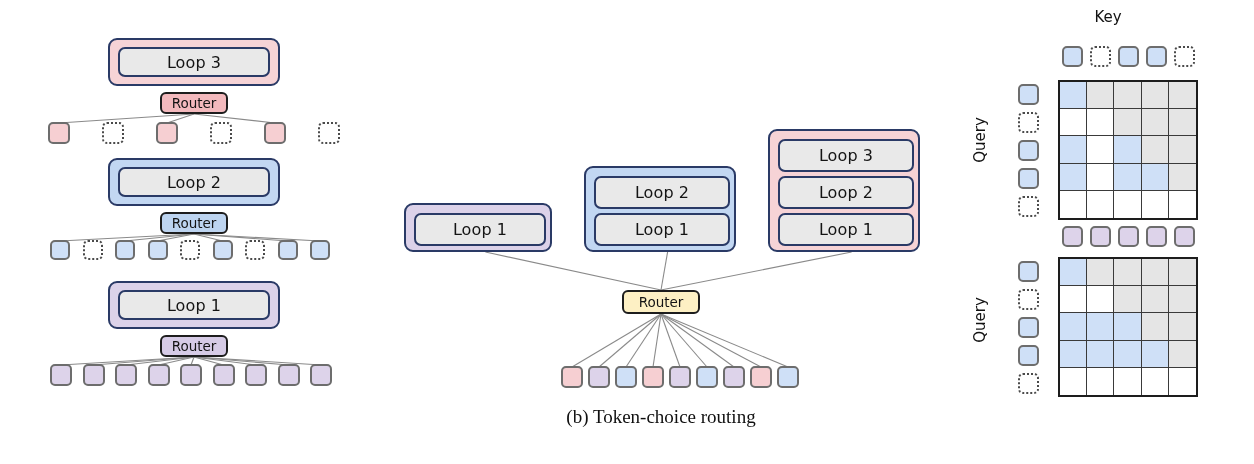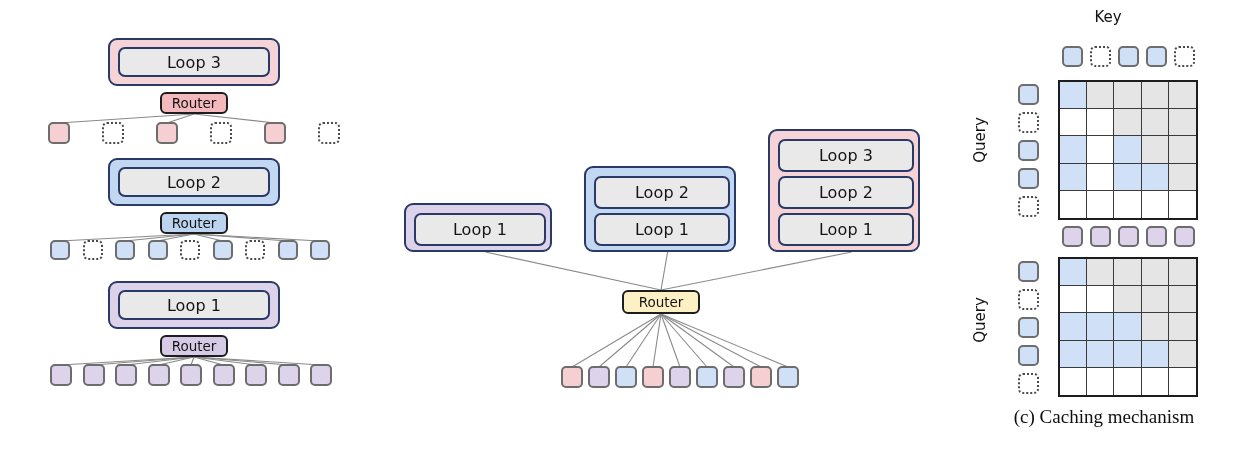--- a/index.html
+++ b/index.html
@@ -330,17 +330,17 @@
       <div class="tok" style="left: 1117.5px; top: 226px; width: 21px; height: 21px; background: rgb(221, 211, 234);"></div>
       <div class="tok" style="left: 1145.5px; top: 226px; width: 21px; height: 21px; background: rgb(221, 211, 234);"></div>
       <div class="tok" style="left: 1173.5px; top: 226px; width: 21px; height: 21px; background: rgb(221, 211, 234);"></div>
       <div class="tok" style="left: 1018px; top: 260.5px; width: 21px; height: 21px; background: rgb(207, 224, 247);"></div>
       <div class="tok dotted" style="left: 1018px; top: 288.5px; width: 21px; height: 21px;"></div>
       <div class="tok" style="left: 1018px; top: 316.5px; width: 21px; height: 21px; background: rgb(207, 224, 247);"></div>
       <div class="tok" style="left: 1018px; top: 344.5px; width: 21px; height: 21px; background: rgb(207, 224, 247);"></div>
       <div class="tok dotted" style="left: 1018px; top: 372.5px; width: 21px; height: 21px;"></div>
     </div>
 
-  <div class="caption" style="left:1104px; top:406px; transform:translateX(-50%);">
-    <span>(c) Caching mechanism</span>
+  <div class="caption" style="left:661px; top:406px; transform:translateX(-50%);">
+    <span>(b) Token-choice routing</span>
   </div>
 
 </div>
 
 </body></html>

